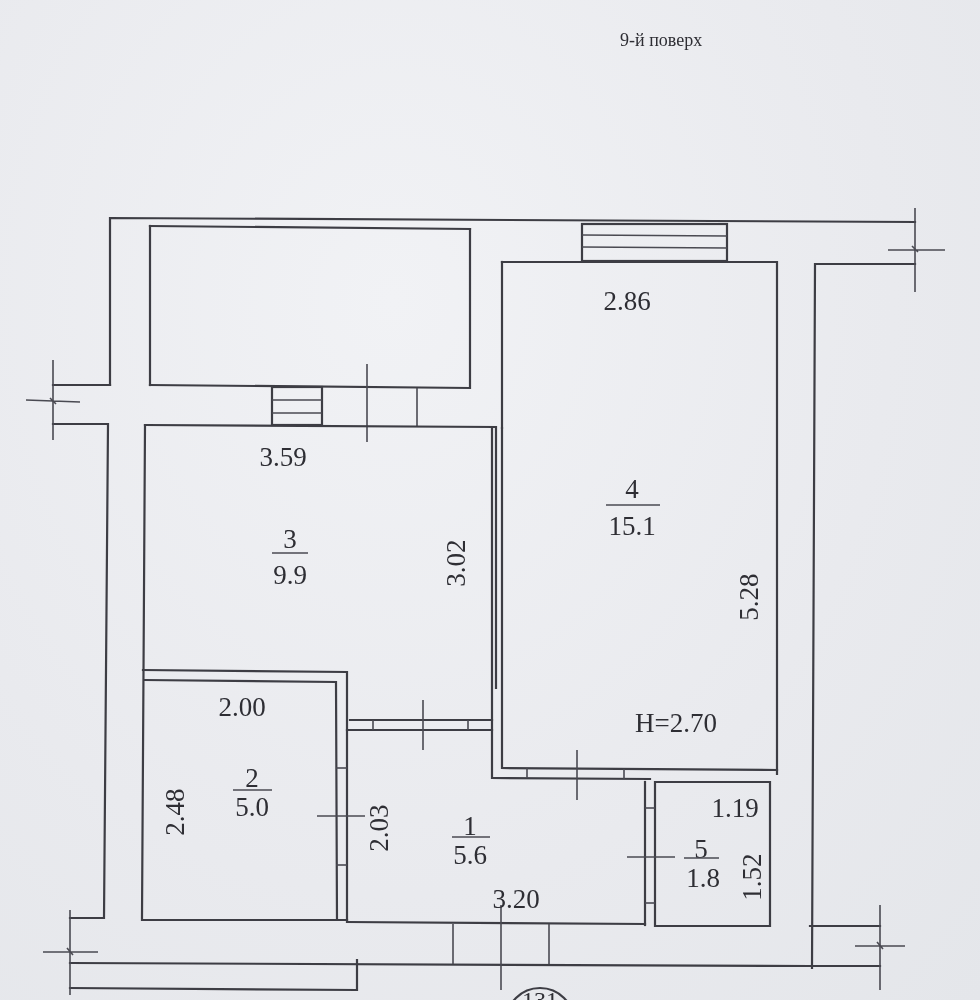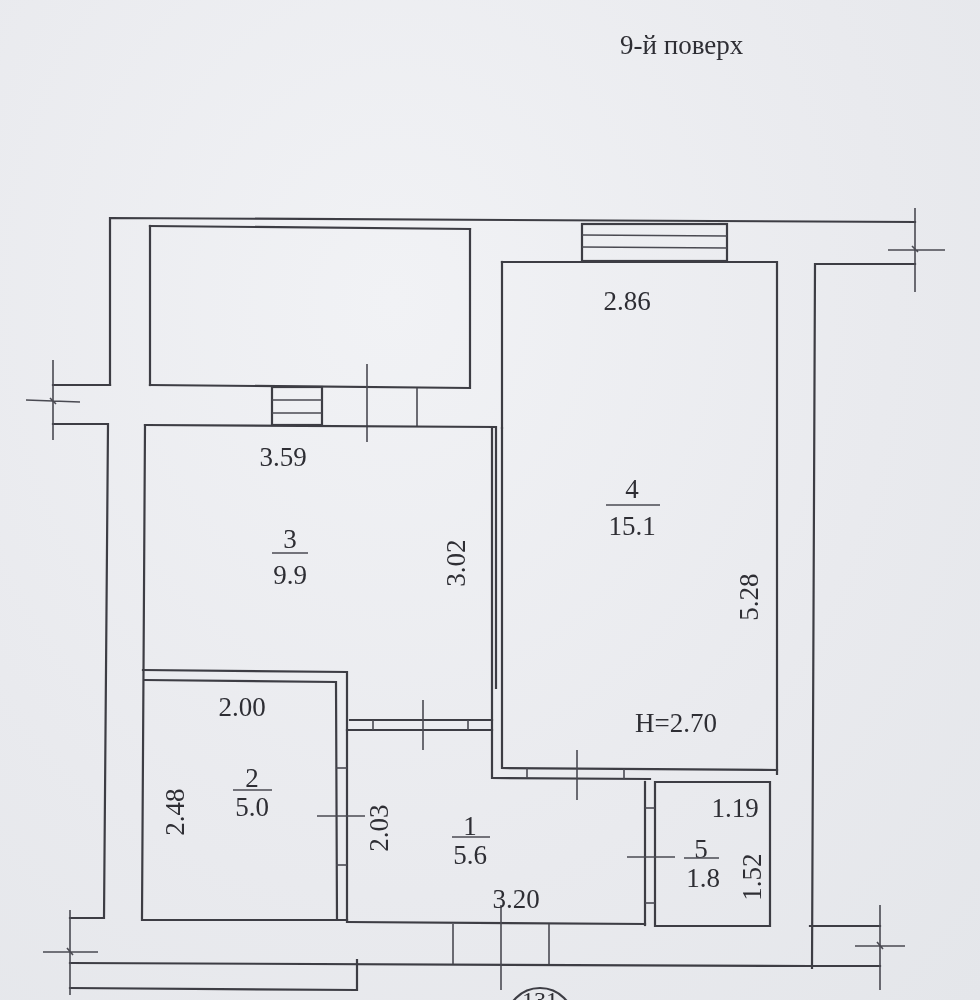--- a/index.html
+++ b/index.html
@@ -7,21 +7,21 @@
       width: 980px; height: 1000px; overflow: hidden;
       background: #ecedf0;
       font-family: "Liberation Serif", "DejaVu Serif", serif;
     }
     .sheet { position: relative; width: 980px; height: 1000px;
       background: radial-gradient(ellipse at 40% 30%, #f1f2f5 0%, #e9eaee 60%, #e4e6ea 100%); }
     svg { position: absolute; left: 0; top: 0; }
     .w { stroke: #3d3d44; stroke-width: 2.2; fill: none; stroke-linecap: square; }
     .t { stroke: #4a4a52; stroke-width: 1.6; fill: none; }
     .txt { fill: #2e2e34; font-family: "Liberation Serif", "DejaVu Serif", serif; }
-    .title { position: absolute; left: 620px; top: 30px; font-size: 27px; color: #2e2e34; }
+    .title { position: absolute; left: 620px; top: 30px; font-size: 18px; color: #2e2e34; }
     .lbl { font-size: 27px; }
   </style>
 </head>
 <body>
 
 <div class="sheet">
   <div class="title">9-й поверх</div>
 
   <svg width="980" height="1000" viewBox="0 0 980 1000">
 

